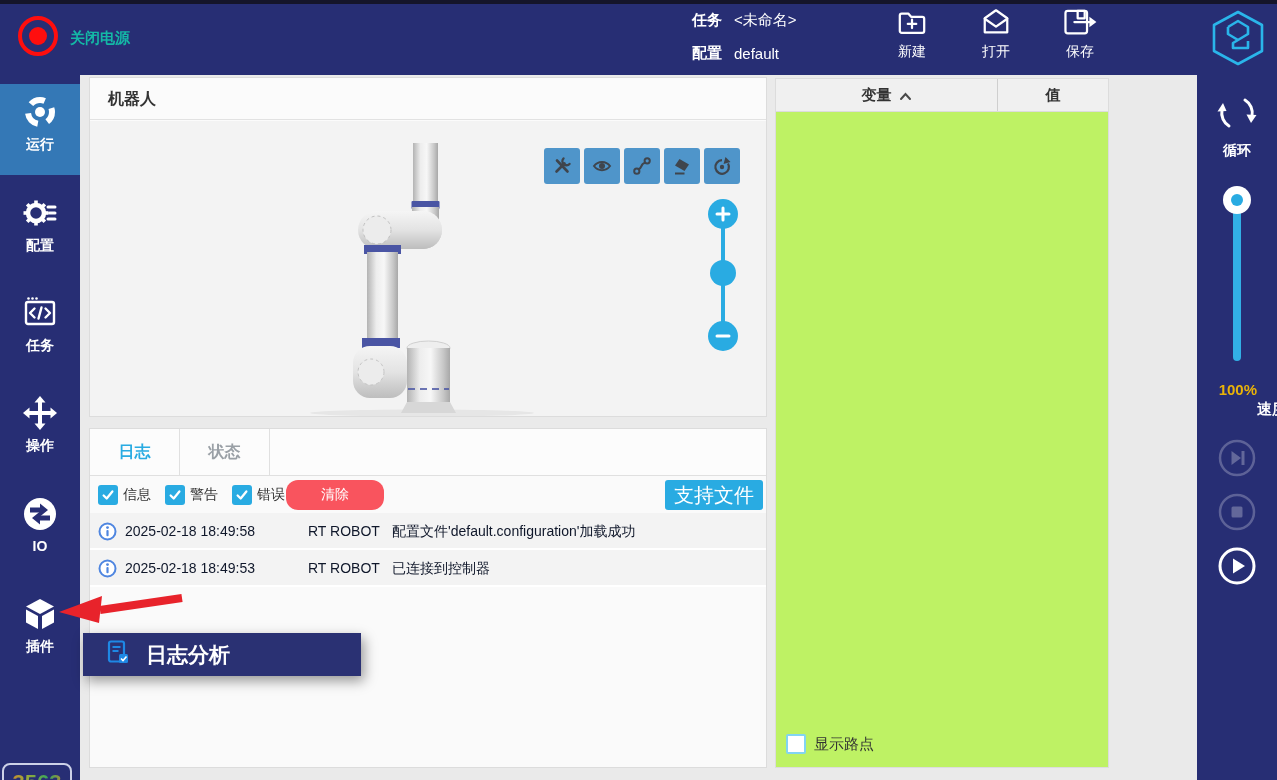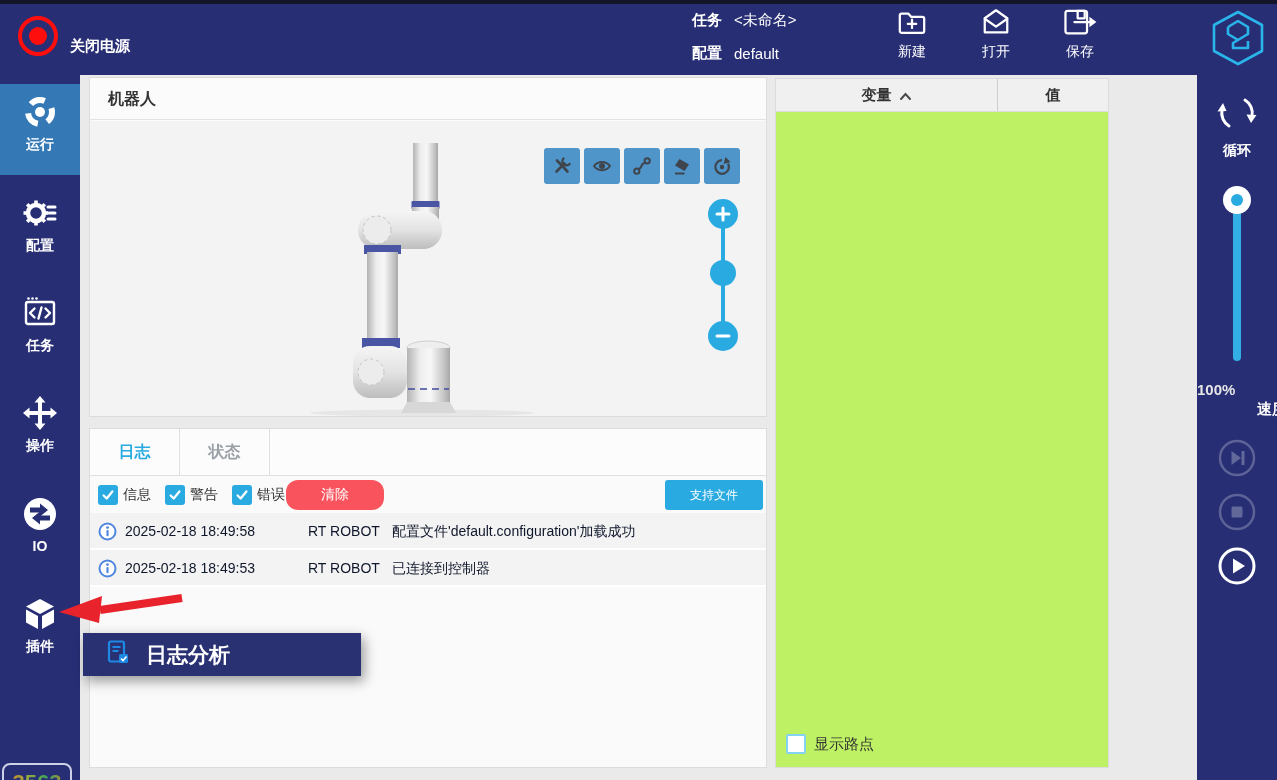--- a/index.html
+++ b/index.html
@@ -4,21 +4,21 @@
 <style>
   * { box-sizing: border-box; margin: 0; padding: 0; }
   html,body { width:1277px; height:780px; overflow:hidden; }
   body { font-family:"Liberation Sans","DejaVu Sans",sans-serif; background:#eaeaea; position:relative; }
 
   
   #topbar { position:absolute; left:0; top:0; width:1277px; height:75px; background:#272e74; z-index:5; }
   #topstrip { position:absolute; left:0; top:0; width:1277px; height:4px; background:#15152a; z-index:6; }
   #power-btn { position:absolute; left:18px; top:16px; width:40px; height:40px; border:4px solid #ff0e0e; border-radius:50%; display:flex; align-items:center; justify-content:center; cursor:pointer; }
   #power-dot { width:18px; height:18px; background:#ff0e0e; border-radius:50%; }
-  #power-label { position:absolute; left:70px; top:29px; color:#ffffff; font-size:15px; font-weight:bold;margin-top:8px; }
+  #power-label { position:absolute; left:70px; top:29px; color:#14b8a6; font-size:15px; font-weight:bold; }
   #meta { position:absolute; left:692px; top:11px; color:#fff; font-size:15px; }
   .meta-row { display:flex; gap:12px; height:18px; align-items:center; }
   .meta-row + .meta-row { margin-top:15px; }
   .meta-label { font-weight:bold; }
   #actions { position:absolute; left:886px; top:7px; display:flex; gap:32px; }
   .action { width:52px; display:flex; flex-direction:column; align-items:center; gap:3px; color:#fff; font-size:14px; cursor:pointer; }
   #logo { position:absolute; left:1206px; top:6px; width:64px; height:64px; }
 
   
   #sidebar { position:absolute; left:0; top:75px; width:80px; height:705px; background:#272e74; overflow:hidden; z-index:4; }
@@ -45,21 +45,21 @@
   
   #log-panel { position:absolute; left:9px; top:353px; width:678px; height:340px; background:#fafafa; border:1px solid #dcdcdc; }
   #tabs { height:47px; border-bottom:1px solid #e0e0e0; display:flex; background:#fcfcfc; }
   .tab { width:90px; border-right:1px solid #e0e0e0; display:flex; align-items:center; justify-content:center; font-size:16px; font-weight:bold; cursor:pointer; }
   .tab.active { color:#29abe2; }
   .tab.inactive { color:#9aa0a6;text-align:center; }
   #filter-row { position:relative; height:37px; display:flex; align-items:center; padding-left:8px; gap:14px; }
   .chk { display:flex; align-items:center; gap:5px; font-size:14px; color:#333; cursor:pointer; }
   .chk-box { width:20px; height:20px; background:#29abe2; border-radius:3px; display:flex; align-items:center; justify-content:center; }
   #btn-clear { position:absolute; left:196px; top:4px; width:98px; height:30px; background:#f9545e; border-radius:12px; color:#fff; font-size:14px; display:flex; align-items:center; justify-content:center; cursor:pointer; }
-  #btn-support { position:absolute; right:3px; top:4px; width:98px; height:30px; background:#29abe2; border-radius:3px; color:#fff; font-size:12px; display:flex; align-items:center; justify-content:center; cursor:pointer; }
+  #btn-support { position:absolute; right:3px; top:4px; width:98px; height:30px; background:#29abe2; border-radius:3px; color:#fff; font-size:20px; display:flex; align-items:center; justify-content:center; cursor:pointer; }
   .log-row { position:relative; height:37px; background:#f3f3f3; border-bottom:2px solid #fff; font-size:14px; color:#0f172a; }
   .log-row .li-icon { position:absolute; left:8px; top:9px; }
   .log-time { position:absolute; left:35px; top:10px; }
   .log-src { position:absolute; left:218px; top:10px; }
   .log-msg { position:absolute; left:302px; top:10px; }
 
   
   #var-panel { position:absolute; left:695px; top:3px; width:334px; height:690px; background:#bef264; border:1px solid #dcdcdc; }
   #var-header { height:33px; background:#f0f0f0; border-bottom:1px solid #dcdcdc; display:flex; font-size:15px; font-weight:bold; color:#333; }
   .vh-cell1 { width:222px; border-right:1px solid #cfcfcf; display:flex; align-items:center; justify-content:center; gap:7px; cursor:pointer; }
@@ -67,21 +67,21 @@
   #waypoints { position:absolute; left:10px; bottom:13px; display:flex; align-items:center; gap:8px; font-size:15px; color:#333; cursor:pointer; }
   #wp-box { width:20px; height:20px; background:#fff; border:2px solid #82d4f2; border-radius:2px; }
 
   
   #rightbar { position:absolute; left:1197px; top:75px; width:80px; height:705px; background:#272e74; z-index:4; }
   #loop { position:absolute; top:16px; left:0; width:80px; text-align:center; cursor:pointer; }
   #loop-label { margin-top:3px; color:#fff; font-size:14px; font-weight:bold; }
   #sl-track { position:absolute; left:36px; top:122px; width:8px; height:164px; background:#32b0e6; border-radius:4px; cursor:pointer; }
   #sl-knob { position:absolute; left:26px; top:111px; width:28px; height:28px; border-radius:50%; background:#fff; display:flex; align-items:center; justify-content:center; cursor:grab; }
   #sl-knob-dot { width:12px; height:12px; border-radius:50%; background:#29abe2; }
-  #speed-val { position:absolute; top:306px; width:60px; text-align:left; color:#e5e5e5; font-size:15px; font-weight:bold; }
+  #speed-val { position:absolute; top:306px; width:60px; text-align:right; color:#eab308; font-size:15px; font-weight:bold; }
   #speed-lab { position:absolute; top:325px; width:80px; text-align:center; color:#fff; font-size:15px; font-weight:bold;margin-left:35px; }
   .pb-btn { position:absolute; left:21px; width:38px; height:38px; cursor:pointer; }
 
   
   #plugin-popup { position:absolute; left:83px; top:633px; width:278px; height:43px; background:#2a3173; box-shadow:3px 5px 12px rgba(0,0,0,.4); display:flex; align-items:center; z-index:50; cursor:pointer; }
   #popup-label { margin-left:17px; color:#fff; font-size:21px; font-weight:bold; }
   #red-arrow { position:absolute; left:52px; top:585px; z-index:60; pointer-events:none; }
 </style>
 </head>
 <body>

